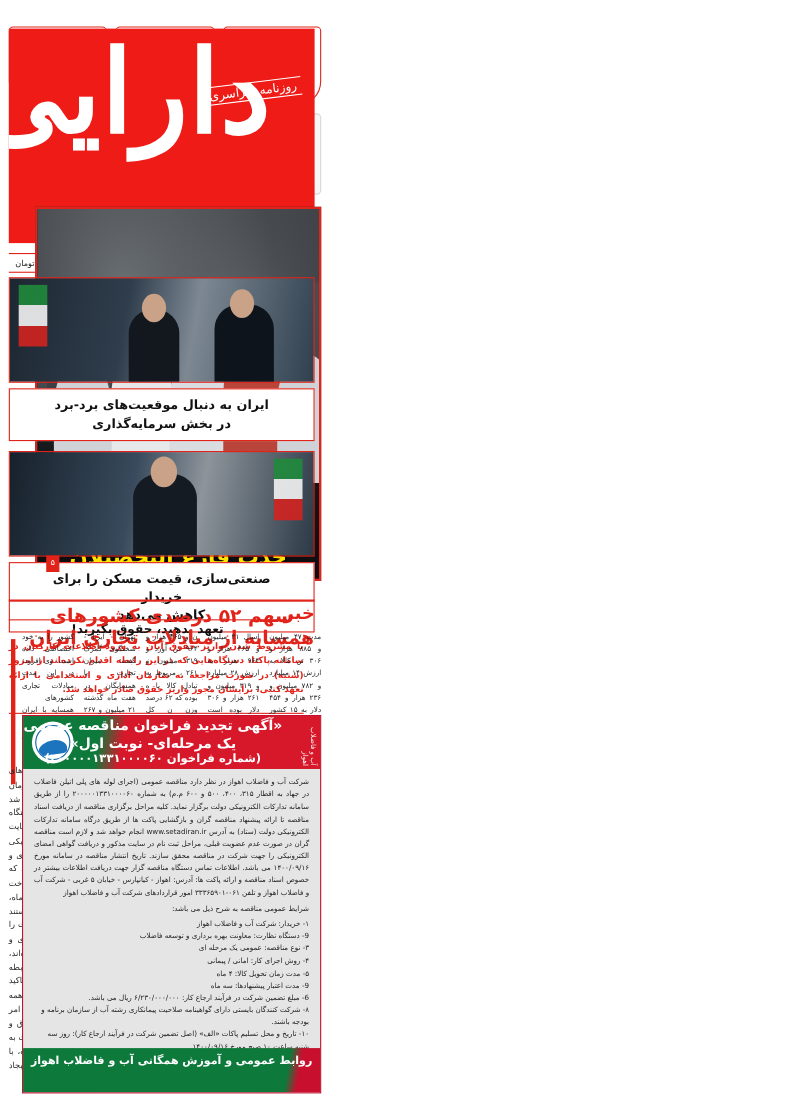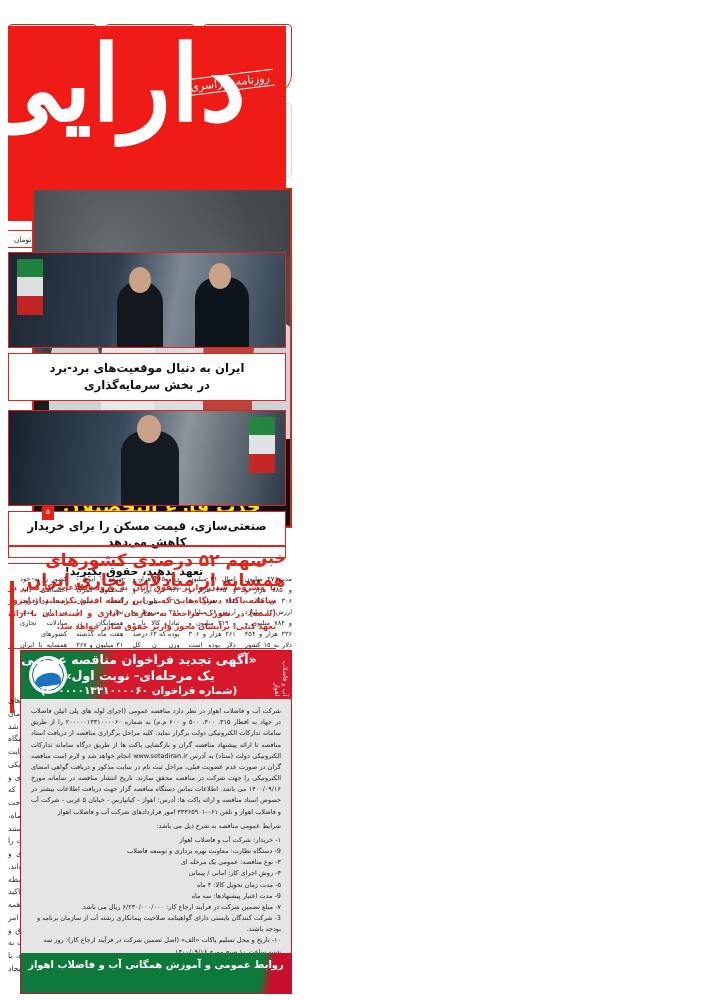--- a/index.html
+++ b/index.html
@@ -103,21 +103,21 @@
     width:278px;height:96px;border:1.5px solid #e2231a;box-sizing:border-box;overflow:hidden;position:relative;background:#20242b;
   }
   .sp1{background:linear-gradient(100deg,#1d2732 0%,#2f3d4c 38%,#7d8893 60%,#30404f 100%);}
   .sp2{background:linear-gradient(100deg,#17212b 0%,#384a5c 40%,#8d949b 62%,#2b3946 100%);}
   .sp-person{position:absolute;bottom:0;width:46px;height:66px;border-radius:22px 22px 0 0;background:#13181f;}
   .sp-face{position:absolute;width:22px;height:26px;border-radius:50%;background:#caa287;}
   .sp-flag{position:absolute;top:6px;left:8px;width:26px;height:56px;
     background:linear-gradient(#1f8a3b 0 33%,#f2f2f2 33% 66%,#d2231f 66% 100%);opacity:.9;}
   .side-cap{
     width:278px;border:1.3px solid #e2231a;box-sizing:border-box;
-    background:#fff;padding:6px 4px;margin:5px 0 9px 0;
+    background:#fff;padding:6px 21px;margin:5px 0 9px 0;
     text-align:center;font-size:11.6px;font-weight:bold;line-height:1.45;color:#111;
   }
 
   
   .newsbox{position:absolute;top:545px;left:8px;width:278px;height:448px;}
   .newsbox-rule{position:absolute;top:0;left:0;width:278px;height:2px;background:#e2231a;}
   .news-label{position:absolute;top:3px;right:0;font-size:16px;color:#e2231a;font-weight:bold;}
   .news-redline{position:absolute;top:18px;left:0;width:252px;height:1px;background:#e2231a;}
   .news-title{position:absolute;top:20px;left:0;width:252px;text-align:center;font-size:11px;font-weight:bold;color:#111;}
   .news-redbar{position:absolute;top:36px;right:272px;width:4px;height:132px;background:#e2231a;}
@@ -300,22 +300,22 @@
     <div class="tender-body">
       <p class="tender-p">شرکت آب و فاضلاب اهواز در نظر دارد مناقصه عمومی (اجرای لوله های پلی اتیلن فاضلاب در جهاد به اقطار ۳۱۵، ۴۰۰، ۵۰۰ و ۶۰۰ م.م) به شماره ۲۰۰۰۰۰۱۳۳۱۰۰۰۰۶۰ را از طریق سامانه تدارکات الکترونیکی دولت برگزار نماید. کلیه مراحل برگزاری مناقصه از دریافت اسناد مناقصه تا ارائه پیشنهاد مناقصه گران و بازگشایی پاکت ها از طریق درگاه سامانه تدارکات الکترونیکی دولت (ستاد) به آدرس www.setadiran.ir انجام خواهد شد و لازم است مناقصه گران در صورت عدم عضویت قبلی، مراحل ثبت نام در سایت مذکور و دریافت گواهی امضای الکترونیکی را جهت شرکت در مناقصه محقق سازند. تاریخ انتشار مناقصه در سامانه مورخ ۱۴۰۰/۰۹/۱۶ می باشد. اطلاعات تماس دستگاه مناقصه گزار جهت دریافت اطلاعات بیشتر در خصوص اسناد مناقصه و ارائه پاکت ها: آدرس: اهواز - کیانپارس - خیابان ۵ غربی - شرکت آب و فاضلاب اهواز و تلفن ۰۶۱-۳۳۳۶۵۹۰۱ امور قراردادهای شرکت آب و فاضلاب اهواز</p>
       <p class="tender-p">شرایط عمومی مناقصه به شرح ذیل می باشد:</p>
       <ul class="tender-list">
         <li>۱- خریدار: شرکت آب و فاضلاب اهواز</li>
         <li>9- دستگاه نظارت: معاونت بهره برداری و توسعه فاضلاب</li>
         <li>۳- نوع مناقصه: عمومی یک مرحله ای</li>
         <li>۴- روش اجرای کار: امانی / پیمانی</li>
         <li>۵- مدت زمان تحویل کالا: ۴ ماه</li>
         <li>9- مدت اعتبار پیشنهادها: سه ماه</li>
-        <li>۷- مبلغ تضمین شرکت در فرآیند ارجاع کار: ۶/۲۳۰/۰۰۰/۰۰۰ ریال می باشد.</li>
-        <li>3- شرکت کنندگان بایستی دارای گواهینامه صلاحیت پیمانکاری رشته آب از سازمان برنامه و بودجه باشند.</li>
+        <li>6- مبلغ تضمین شرکت در فرآیند ارجاع کار: ۶/۲۳۰/۰۰۰/۰۰۰ ریال می باشد.</li>
+        <li>۸- شرکت کنندگان بایستی دارای گواهینامه صلاحیت پیمانکاری رشته آب از سازمان برنامه و بودجه باشند.</li>
         <li>۱۰- تاریخ و محل تسلیم پاکات «الف» (اصل تضمین شرکت در فرآیند ارجاع کار): روز سه شنبه ساعت ۱۰ صبح مورخ ۱۴۰۰/۰۹/۱۶</li>
         <li>۱۱- تاریخ بازگشایی پاکات مناقصه (الف، ب، ج) در سامانه: روز سه شنبه ساعت ۱۲:۰۰ مورخ ۱۴۰۰/۰۹/۱۶</li>
       </ul>
     </div>
     <div class="tender-foot-note">سوم- امور قراردادهای شرکت آب و فاضلاب اهواز</div>
     <div class="tender-foot">
       <div class="fband"></div>
       <div class="tender-foot-txt">روابط عمومی و آموزش همگانی آب و فاضلاب اهواز</div>
     </div>
   </div>

